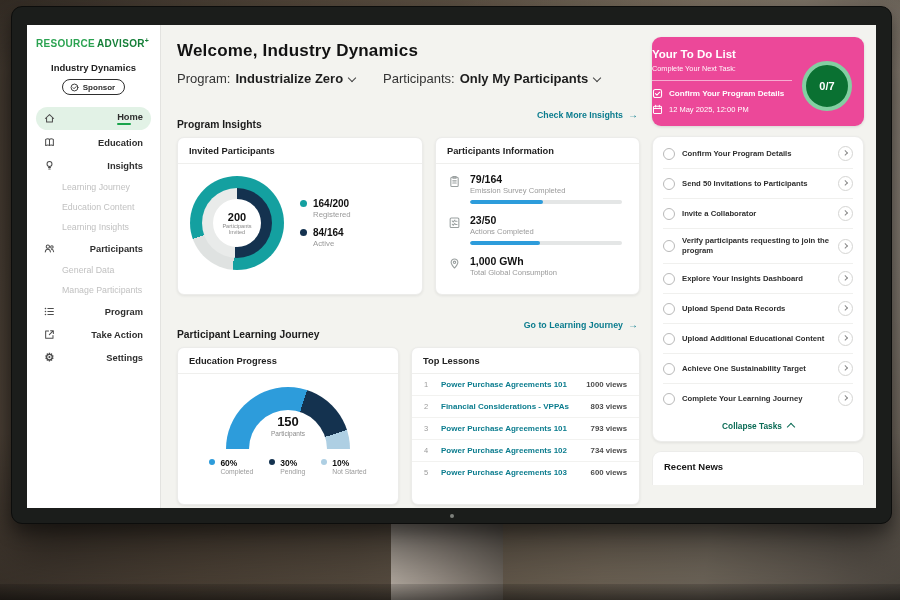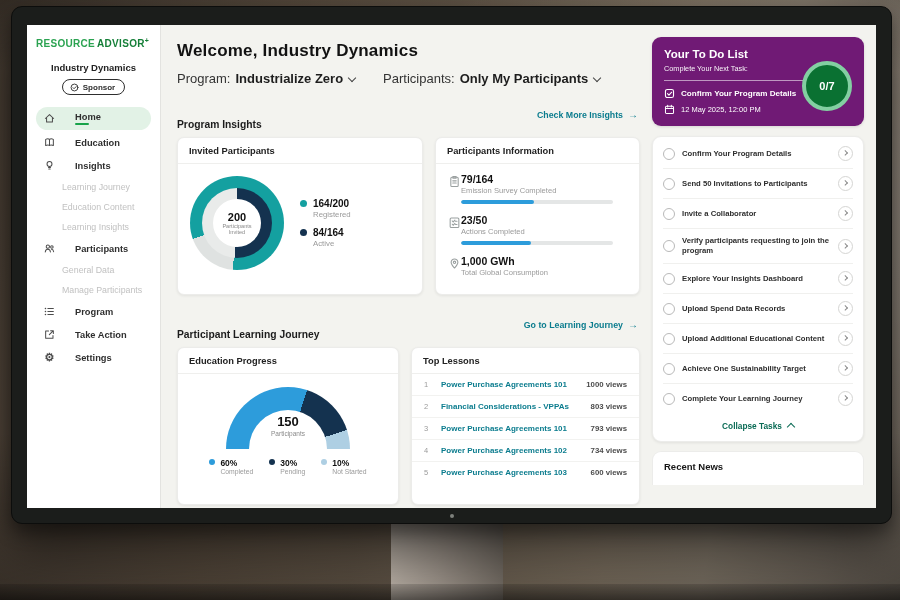--- a/index.html
+++ b/index.html
@@ -19,21 +19,21 @@
   .screen{position:absolute;left:15px;top:18px;right:15px;bottom:15px;background:#fdfdfc;overflow:hidden;display:flex;}
 
   
   .sidebar{width:134px;background:#fff;border-right:1px solid #e3e3e0;padding:12px 9px 0;box-sizing:border-box;flex:none;}
   .logo{font-size:10px;letter-spacing:.3px;white-space:nowrap;}
   .logo-r{color:#2ba351;font-weight:600;}
   .logo-a{color:#157f38;font-weight:800;margin-left:2px;}
   .logo sup{color:#157f38;font-weight:800;font-size:7px;}
   .org-name{margin-top:13px;text-align:center;font-size:9.5px;font-weight:700;color:#222;}
   .badge{margin:6px auto 12px;width:fit-content;display:flex;gap:4px;align-items:center;border:1px solid #2e2e2e;border-radius:10px;padding:2.5px 9px 2.5px 7px;font-size:8px;font-weight:700;color:#2e2e2e;cursor:pointer;background:#fff;}
-  .nav-item{display:flex;align-items:center;gap:20px;padding:5px 8px;font-size:9.3px;font-weight:700;color:#2f2f2f;border-radius:12px;margin:2px 0;cursor:pointer;}
+  .nav-item{display:flex;align-items:center;gap:20px;padding:5px 8px;font-size:9.3px;font-weight:700;color:#2f2f2f;border-radius:12px;margin:2px 0;cursor:pointer;justify-content:space-between;}
   .nav-item.active{background:#e2f2e6;}
   .nav-item.active .nav-label::after{content:'';display:block;width:14px;height:2px;background:#18a34a;border-radius:1px;margin-top:1px;}
   .nav-item.sub{padding:4px 8px 4px 26px;color:#c1c1c1;font-weight:500;font-size:8.8px;}
   .nav-icon{width:11px;height:11px;color:#4c4c4c;display:inline-flex;align-items:center;justify-content:center;flex:none;}
   .nav-icon.glyph{font-size:11px;line-height:1;}
 
   
   .content{flex:1;display:flex;background:#f3f3ef;min-width:0;}
   .main{flex:1;padding:14px 10px 0 16px;min-width:0;}
   h1{font-size:17px;margin:2px 0 10px;color:#121212;font-weight:700;letter-spacing:.2px;}
@@ -55,21 +55,21 @@
   .ring-outer{width:94px;height:94px;border-radius:50%;display:flex;align-items:center;justify-content:center;flex:none;}
   .ring-inner{width:70px;height:70px;border-radius:50%;display:flex;align-items:center;justify-content:center;}
   .hole{width:48px;height:48px;border-radius:50%;background:#fff;display:flex;flex-direction:column;align-items:center;justify-content:center;text-align:center;}
   .hole-val{font-size:11px;font-weight:800;color:#111;}
   .hole-lab{font-size:5.6px;color:#8a8a8a;line-height:1.15;width:38px;}
   .leg-item{display:flex;gap:6px;margin:8px 0;align-items:flex-start;}
   .dot{width:7px;height:7px;border-radius:50%;margin-top:2px;flex:none;}
   .leg-val{font-size:10px;font-weight:800;color:#111;}
   .leg-lab{font-size:7.8px;color:#9a9a9a;margin-top:1px;}
 
-  .info-row{display:flex;padding:9px 12px 1px;align-items:flex-start;}
+  .info-row{display:flex;gap:9px;padding:9px 12px 1px;align-items:flex-start;}
   .info-icon{width:13px;height:13px;margin-top:2px;flex:none;display:inline-flex;}
   .info-val{font-size:10.5px;font-weight:800;color:#111;}
   .info-lab{font-size:7.6px;color:#9a9a9a;margin:1px 0 5px;}
   .bar{width:152px;height:4px;background:#e4e6e6;border-radius:2px;overflow:hidden;}
   .bar-fill{height:100%;border-radius:2px;}
 
   .card-edu{width:222px;height:158px;flex:none;}
   .card-lessons{flex:1;height:158px;}
   .gauge-wrap{padding:13px 0 0;display:flex;flex-direction:column;align-items:center;}
   .gauge{width:124px;height:62px;position:relative;overflow:hidden;}
@@ -85,21 +85,21 @@
   .eleg-lab{font-size:6.8px;color:#9a9a9a;}
 
   .lesson-row{display:flex;align-items:center;gap:9px;padding:6px 12px;border-bottom:1px solid #f2f2f0;}
   .lesson-row:last-child{border-bottom:none;}
   .lesson-rank{color:#9a9a9a;width:8px;font-size:7.5px;flex:none;}
   .lesson-title{color:#0b7c8e;font-weight:700;font-size:8px;flex:1;cursor:pointer;}
   .lesson-views{color:#4c4c4c;font-size:7.8px;font-weight:600;flex:none;}
 
   
   .right{width:226px;padding:12px 12px 0 2px;box-sizing:border-box;flex:none;}
-  .todo-card{background:#701a75;border-radius:9px;padding:11px 12px 11px;color:#fff;position:relative;box-shadow:0 1px 3px rgba(0,0,0,.12);}
+  .todo-card{background:#ec4899;border-radius:9px;padding:11px 0 11px;color:#fff;position:relative;box-shadow:0 1px 3px rgba(0,0,0,.12);}
   .todo-title{font-size:11.5px;font-weight:800;}
   .todo-sub{font-size:7.3px;margin:4px 0 7px;opacity:.95;}
   .todo-next{border-top:1px solid rgba(255,255,255,.55);padding:7px 0 5px;display:flex;gap:6px;font-size:8.1px;font-weight:700;align-items:center;width:140px;cursor:pointer;}
   .todo-due{display:flex;gap:6px;font-size:7.5px;align-items:center;width:140px;}
   .todo-ring{position:absolute;right:12px;top:24px;width:42px;height:42px;border-radius:50%;border:4.5px solid #83cfa2;background:#0a7132;display:flex;align-items:center;justify-content:center;font-size:11px;font-weight:800;}
   .tasks-card{background:#fff;border-radius:9px;margin-top:10px;padding:2px 10px;box-shadow:0 1px 3px rgba(0,0,0,.08);border:1px solid #ececea;}
   .task{display:flex;align-items:center;gap:7px;padding:7px 0;border-bottom:1px solid #f0f0ee;font-size:7.7px;font-weight:700;color:#2e2e2e;cursor:pointer;}
   .task-check{width:10px;height:10px;border:1.4px solid #b9b9b9;border-radius:50%;flex:none;cursor:pointer;background:#fff;}
   .task-label{flex:1;line-height:1.3;}
   .task-chev{width:13px;height:13px;border:1px solid #d5d5d3;border-radius:50%;position:relative;flex:none;}

